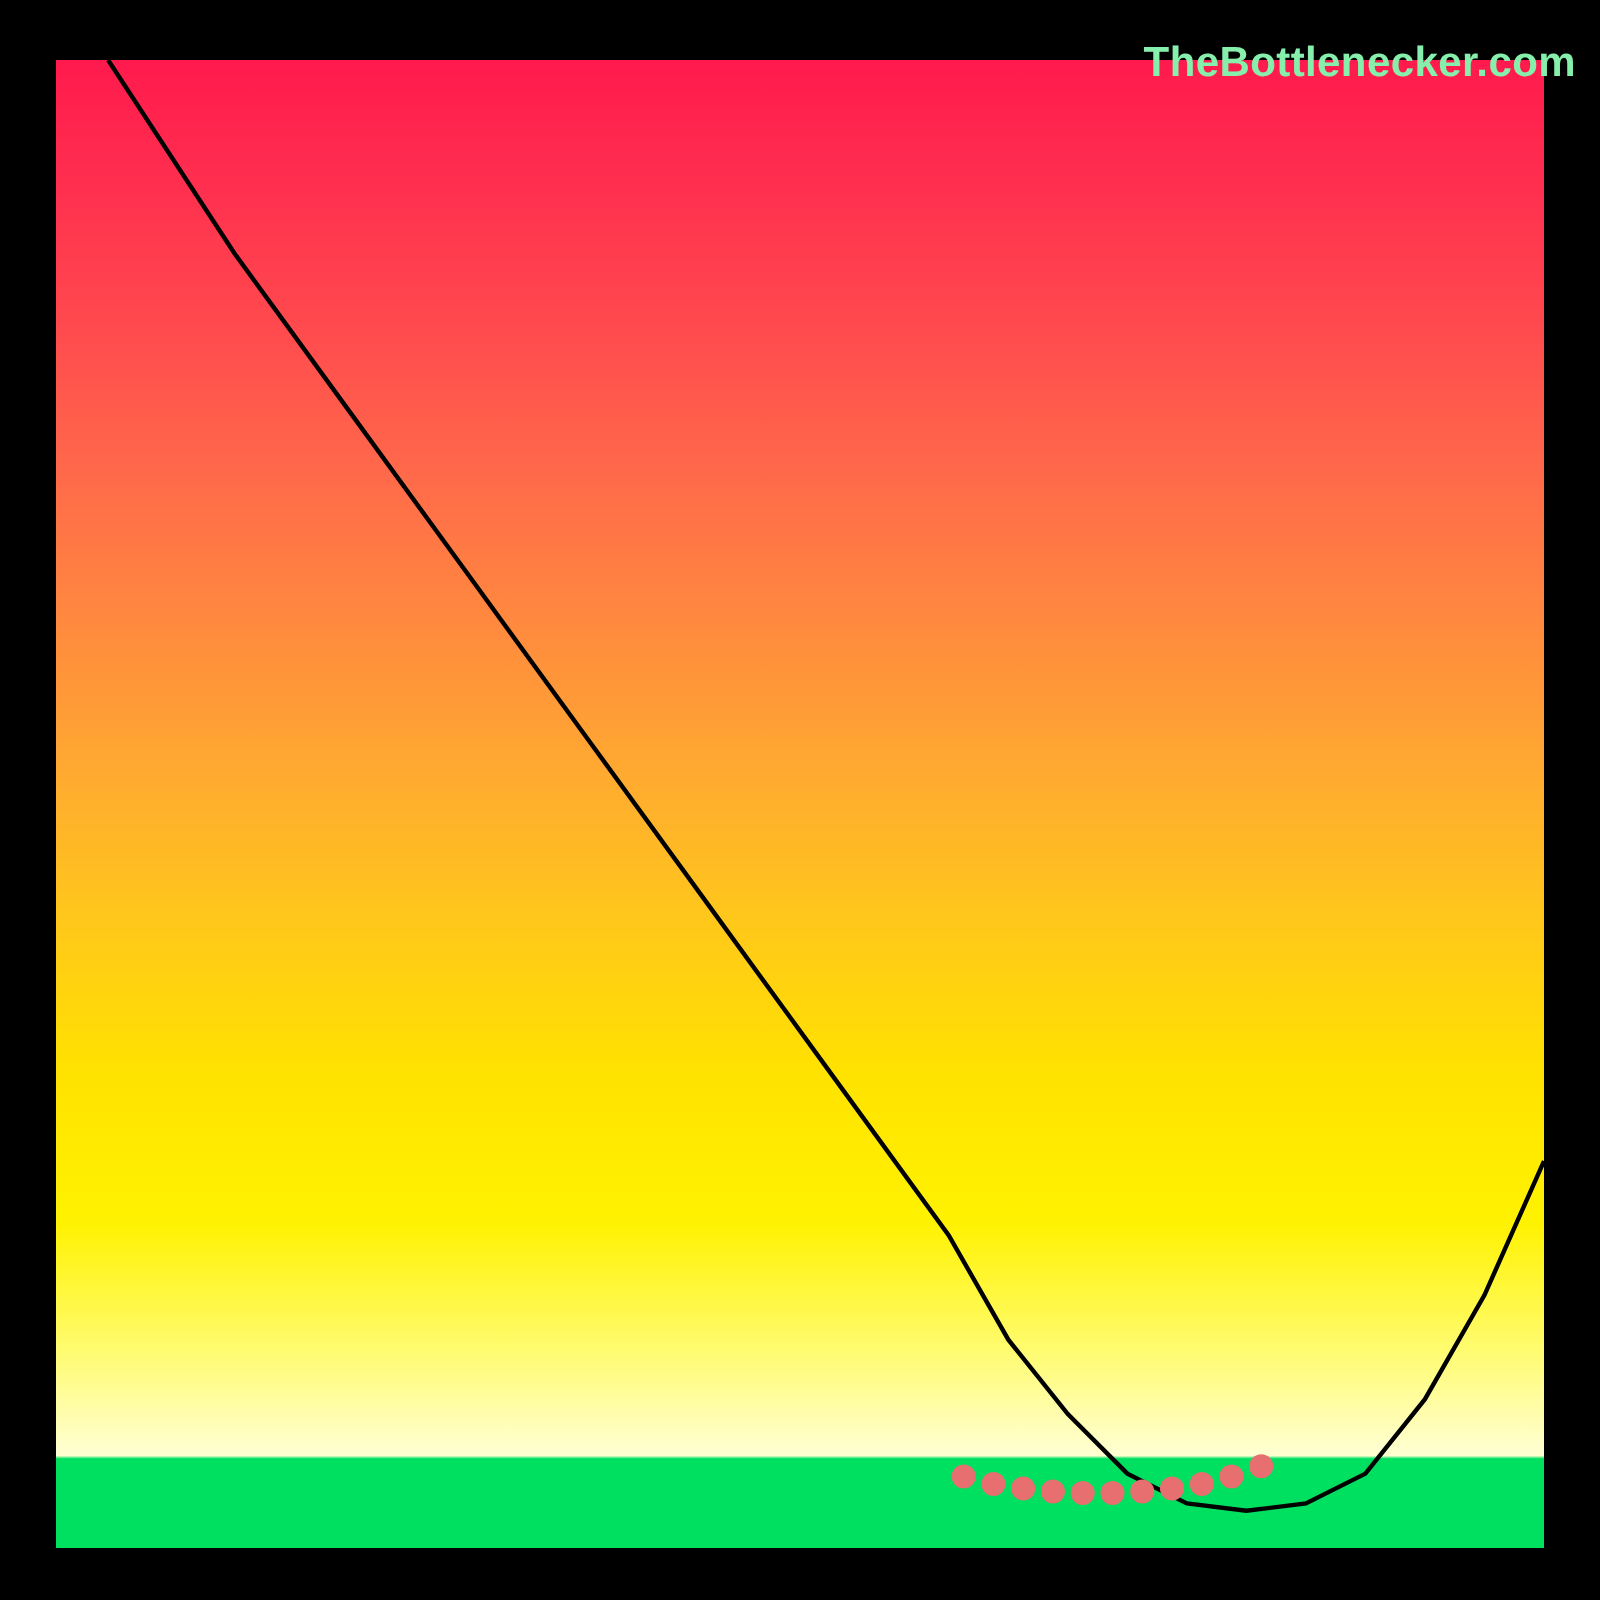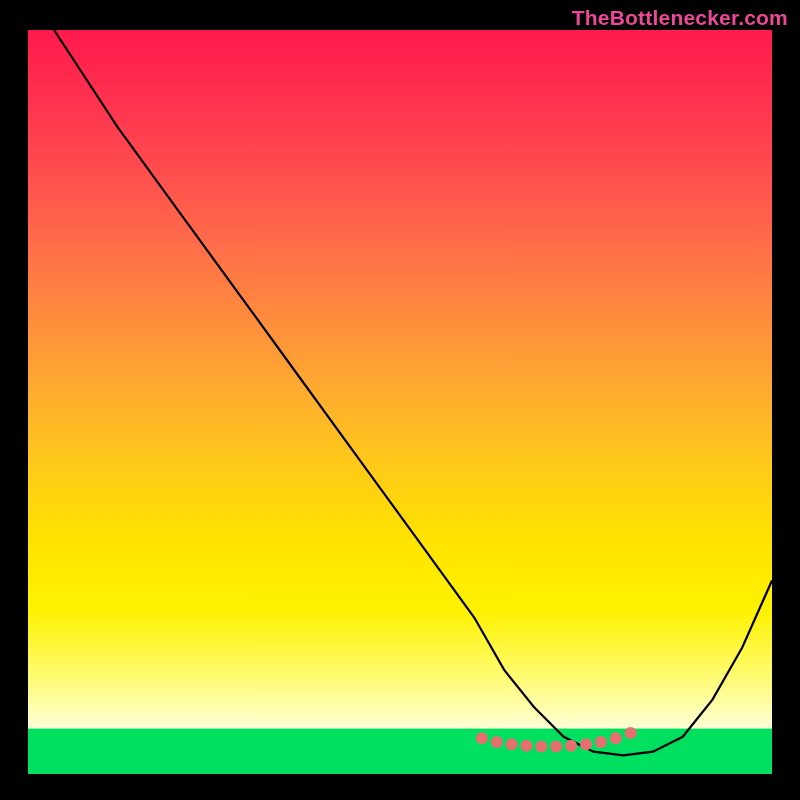--- a/index.html
+++ b/index.html
@@ -6,23 +6,23 @@
   body {
     width: 800px;
     height: 800px;
     background: #000000;
     position: relative;
     overflow: hidden;
     font-family: Arial, sans-serif;
   }
   .attribution {
     position: absolute;
-    top: 6px;
+    top: 20px;
     right: 12px;
-    color: #ec4899;
+    color: #86efac;
     font-size: 21px;
     font-weight: bold;
     letter-spacing: 0.2px;
     z-index: 10;
   }
   .plot-area {
     position: absolute;
     left: 28px;
     top: 30px;
     width: 744px;

